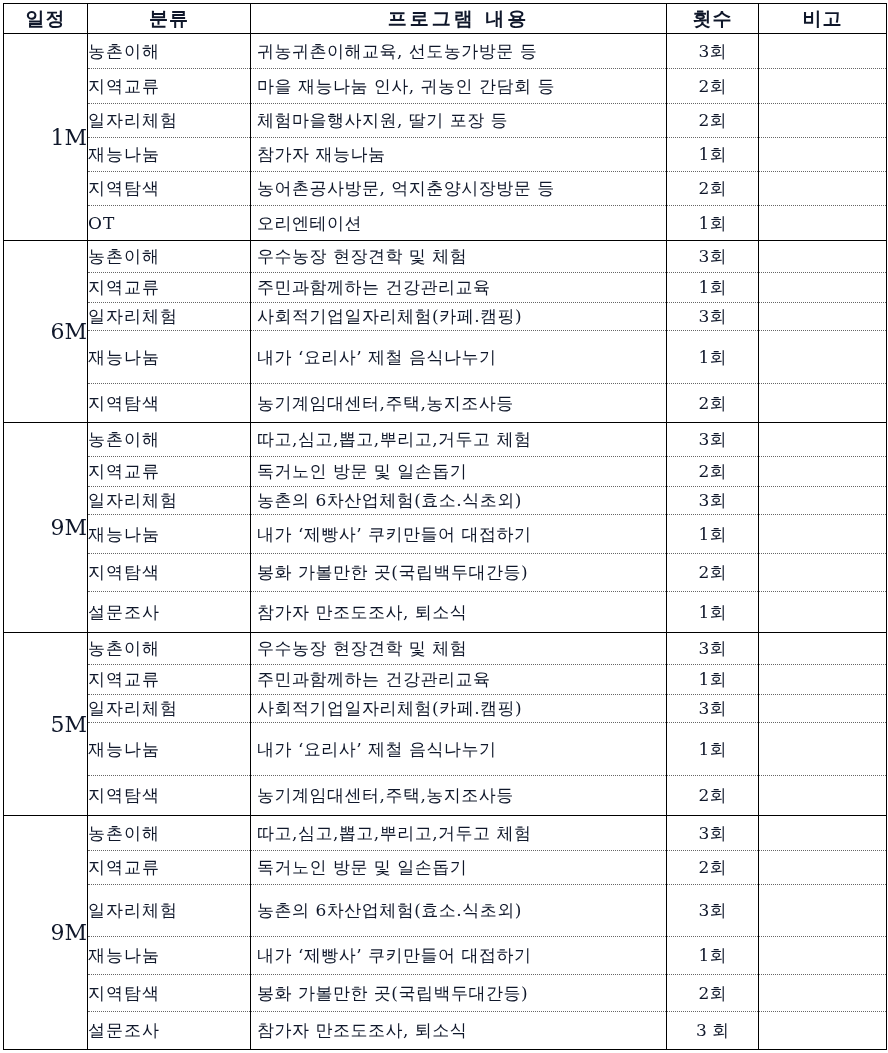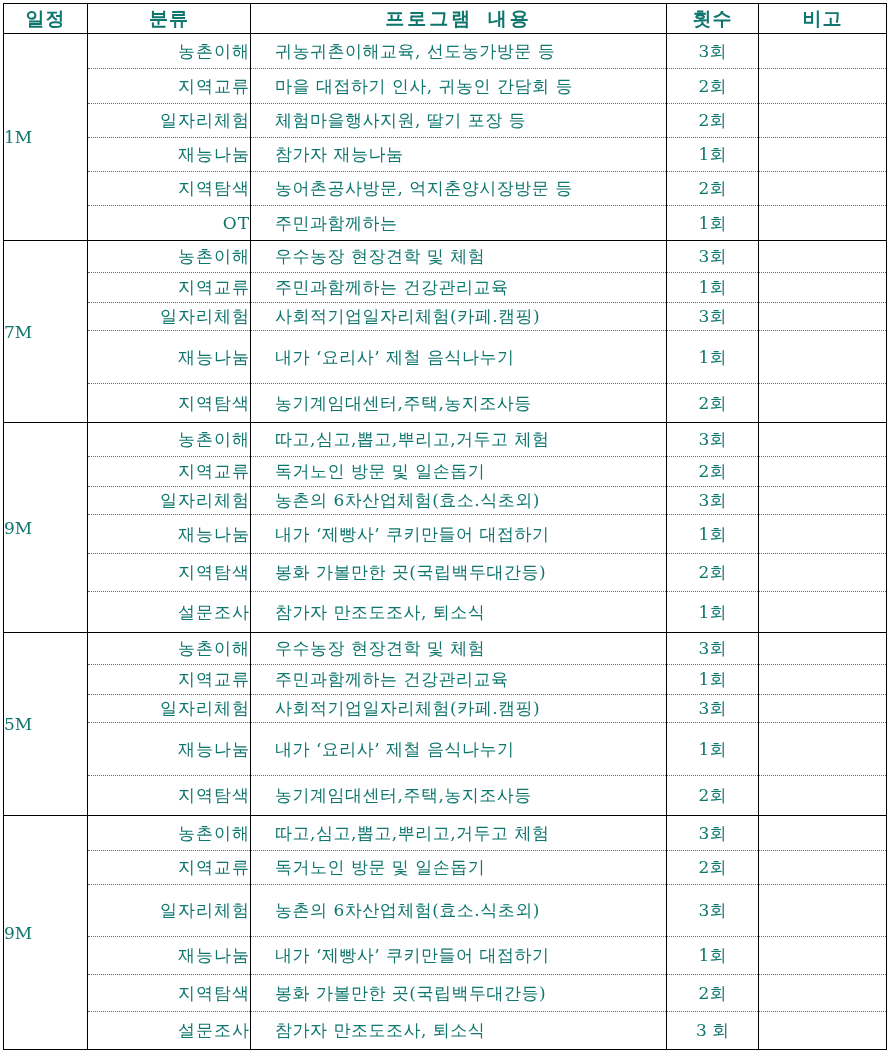--- a/index.html
+++ b/index.html
@@ -16,65 +16,65 @@
     .sheet {
       position: absolute;
       left: 3px;
       top: 3px;
     }
     table.schedule {
       border-collapse: collapse;
       table-layout: fixed;
       width: 883px;
       font-family: "DejaVu Serif", "Liberation Serif", serif;
-      color: #0f766e;
+      color: #0f172a;
       border-radius: 11px;
     }
     table.schedule col.c-month { width: 84px; }
     table.schedule col.c-cat { width: 163px; }
     table.schedule col.c-prog { width: 416px; }
     table.schedule col.c-count { width: 92px; }
     table.schedule col.c-note { width: 128px; }
 
     table.schedule th {
       font-family: "DejaVu Sans", "Liberation Sans", sans-serif;
       font-weight: bold;
       font-size: 19px;
       height: 29px;
       padding: 0;
       border: 1.5px solid #000000;
       text-align: center;
       vertical-align: middle;
       letter-spacing: 1px;
     }
-    table.schedule th.h-prog { letter-spacing: 3px; font-family: Liberation Mono, monospace; }
+    table.schedule th.h-prog { letter-spacing: 3px; }
     table.schedule td {
       font-size: 17px;
       padding: 0;
       border-left: 1.5px solid #000000;
       border-right: 1.5px solid #000000;
       border-top: 1px dotted #666666;
       border-bottom: 1px dotted #666666;
       vertical-align: middle;
       white-space: nowrap;
       overflow: hidden;
     }
     table.schedule td.month {
-      text-align: left;
+      text-align: right;
       border-top: 1.5px solid #000000;
       border-bottom: 1.5px solid #000000;
-      font-size: 17px;
+      font-size: 22px;
     }
     table.schedule td.cat {
-      text-align: right;
+      text-align: left;
       letter-spacing: 1px;
     }
     table.schedule td.prog {
       text-align: left;
-      padding-left: 24px;
+      padding-left: 6px;
       letter-spacing: 0.5px;
     }
     table.schedule td.count {
       text-align: center;
     }
     table.schedule td.note {
       text-align: center;
     }
     table.schedule tr.group-first td {
       border-top: 1.5px solid #000000;
@@ -108,21 +108,21 @@
 
     <tr class="group-first" style="height: 35px;">
           <td class="month" rowspan="6">1M</td>
           <td class="cat">농촌이해</td>
           <td class="prog">귀농귀촌이해교육, 선도농가방문 등</td>
           <td class="count">3회</td>
           <td class="note"></td>
         </tr>
         <tr style="height: 35px;">
           <td class="cat">지역교류</td>
-          <td class="prog">마을 대접하기 인사, 귀농인 간담회 등</td>
+          <td class="prog">마을 재능나눔 인사, 귀농인 간담회 등</td>
           <td class="count">2회</td>
           <td class="note"></td>
         </tr>
         <tr style="height: 34px;">
           <td class="cat">일자리체험</td>
           <td class="prog">체험마을행사지원, 딸기 포장 등</td>
           <td class="count">2회</td>
           <td class="note"></td>
         </tr>
         <tr style="height: 34px;">
@@ -132,26 +132,26 @@
           <td class="note"></td>
         </tr>
         <tr style="height: 34px;">
           <td class="cat">지역탐색</td>
           <td class="prog">농어촌공사방문, 억지춘양시장방문 등</td>
           <td class="count">2회</td>
           <td class="note"></td>
         </tr>
         <tr class="group-last" style="height: 35px;">
           <td class="cat">OT</td>
-          <td class="prog">주민과함께하는</td>
+          <td class="prog">오리엔테이션</td>
           <td class="count">1회</td>
           <td class="note"></td>
         </tr>
         <tr class="group-first" style="height: 32px;">
-          <td class="month" rowspan="5">7M</td>
+          <td class="month" rowspan="5">6M</td>
           <td class="cat">농촌이해</td>
           <td class="prog">우수농장 현장견학 및 체험</td>
           <td class="count">3회</td>
           <td class="note"></td>
         </tr>
         <tr style="height: 30px;">
           <td class="cat">지역교류</td>
           <td class="prog">주민과함께하는 건강관리교육</td>
           <td class="count">1회</td>
           <td class="note"></td>

